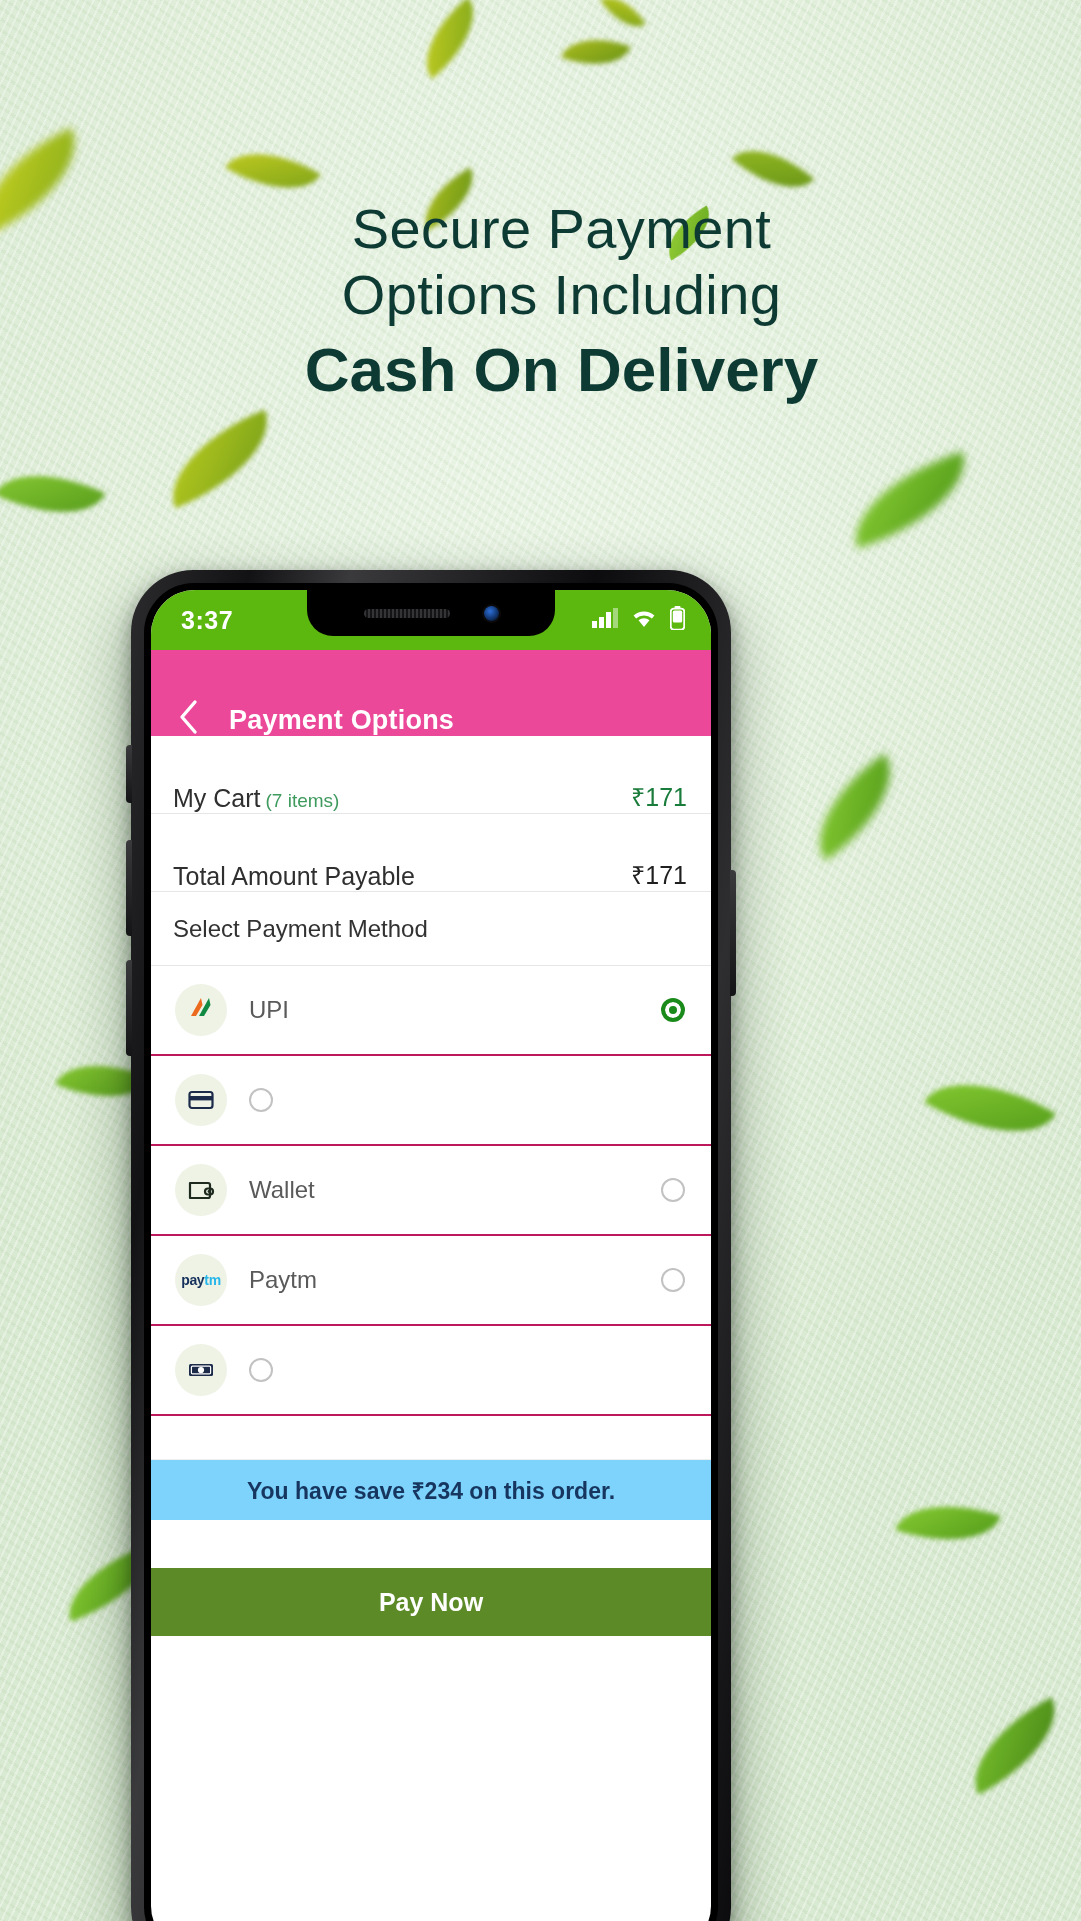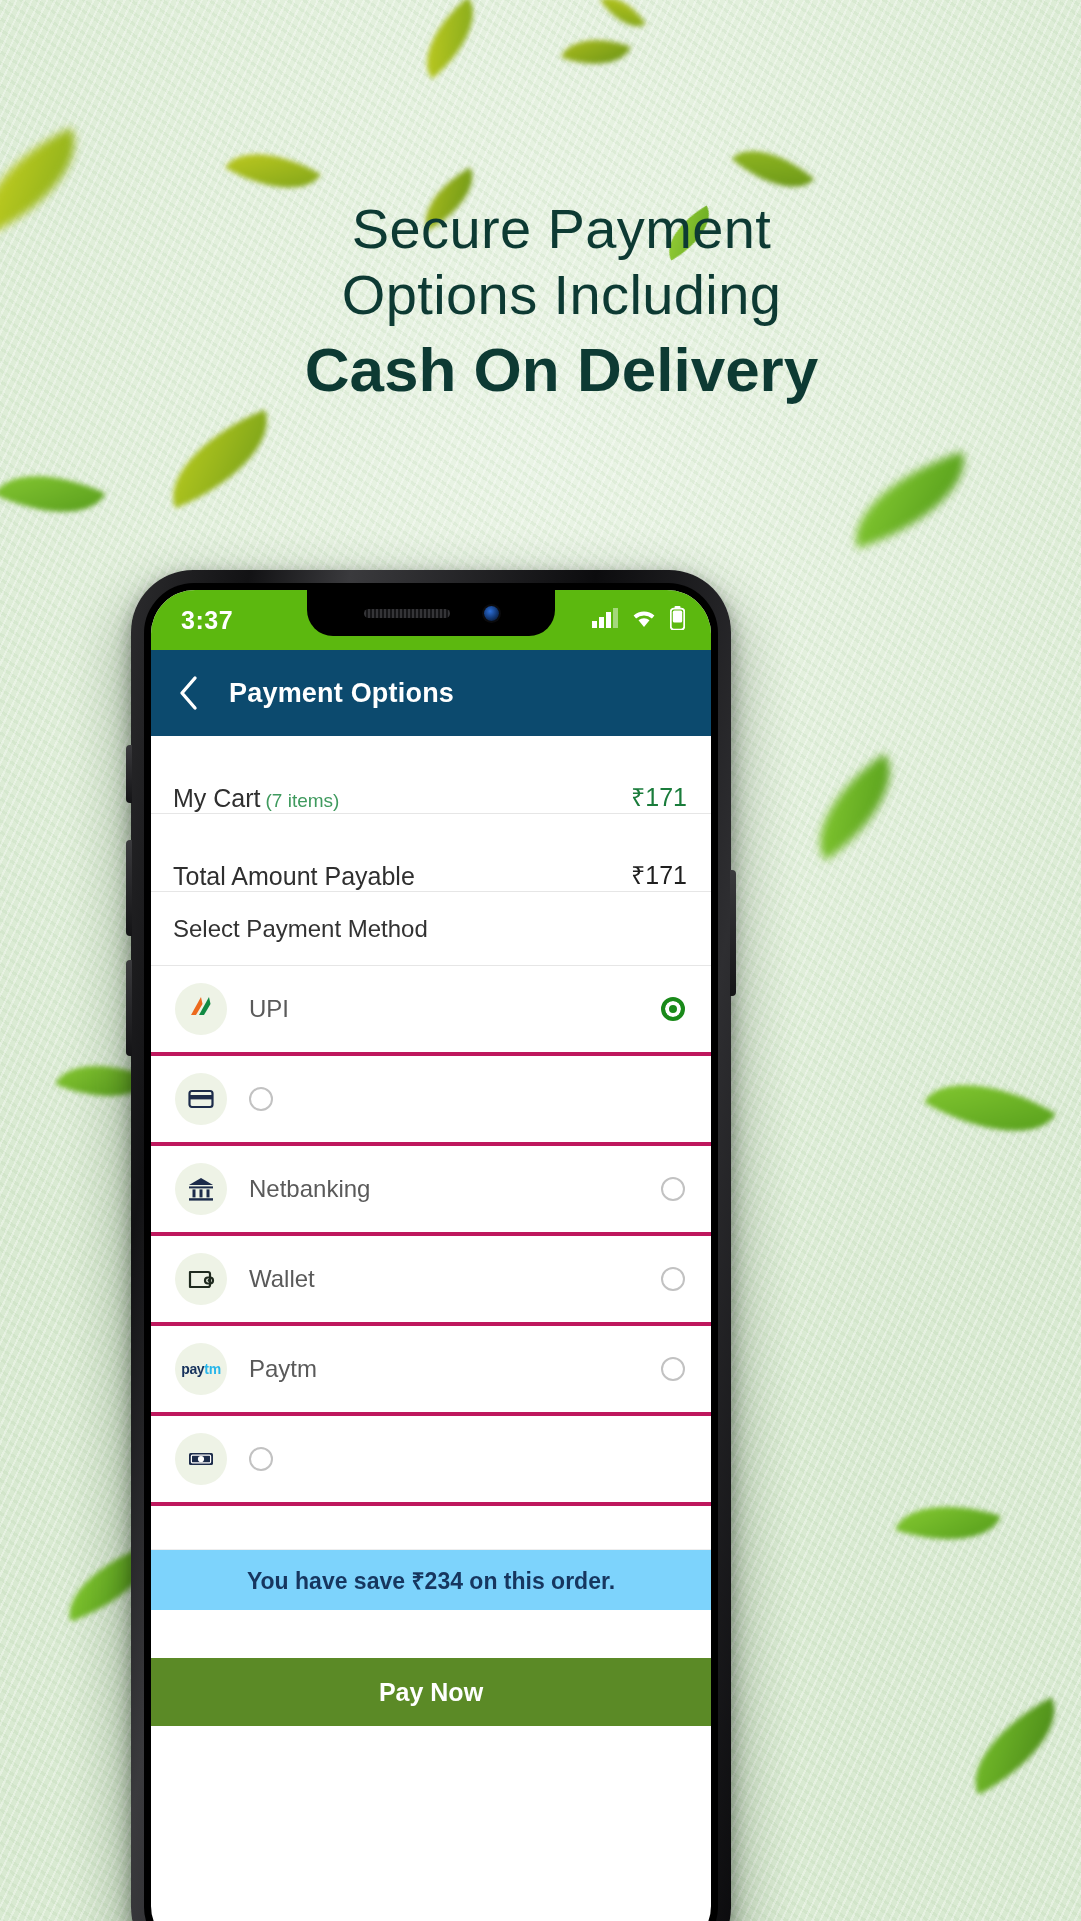--- a/index.html
+++ b/index.html
@@ -158,23 +158,23 @@
   }
   #camera {
     width: 15px; height: 15px; border-radius: 50%;
     background: radial-gradient(circle at 40% 35%, #2d6fd8 0%, #11356f 55%, #05080f 100%);
     box-shadow: 0 0 0 2px #0b0b0d;
   }
 
   
   #appbar {
     height: 86px;
-    background: #0c4a6e;
-    display: flex;
-    align-items: center;
+    background: #ec4899;
+    display: flex;
+    align-items: flex-end;
     padding-left: 18px;
     gap: 22px;
   }
   #back-arrow {
     width: 38px; height: 38px;
     display: flex; align-items: center; justify-content: center;
     cursor: pointer;
   }
   #appbar-title {
     color: #fff;
@@ -211,21 +211,21 @@
     font-size: 24px;
     color: #323232;
     border-bottom: 1px solid #e6e6e6;
   }
 
   .pay-row {
     height: 90px;
     display: flex;
     align-items: center;
     padding: 0 26px 0 24px;
-    border-bottom: 4px solid #be185d;
+    border-bottom: 2px solid #be185d;
     gap: 22px;
   }
   .pay-icon {
     width: 52px; height: 52px;
     border-radius: 50%;
     background: #eef3e6;
     display: flex; align-items: center; justify-content: center;
     flex: none;
   }
   .pay-label {
@@ -394,34 +394,20 @@
           <div class="pay-row">
             <div class="pay-icon">
               <svg width="30" height="30" viewBox="0 0 30 30">
                 <rect x="3.5" y="7" width="23" height="16" rx="2.4" fill="none" stroke="#1c2b4a" stroke-width="2.2"></rect>
                 <rect x="3.5" y="11" width="23" height="4.4" fill="#1c2b4a"></rect>
               </svg>
             </div>
             <div class="radio"></div>
           </div>
 
-          <div class="pay-row">
-            <div class="pay-icon">
-              <svg width="30" height="30" viewBox="0 0 30 30">
-                <path d="M15 4 L27 11 L3 11 Z" fill="#1c2b4a"></path>
-                <rect x="3" y="12.4" width="24" height="2" fill="#1c2b4a"></rect>
-                <rect x="6.5" y="15.4" width="3" height="8" fill="#1c2b4a"></rect>
-                <rect x="13.5" y="15.4" width="3" height="8" fill="#1c2b4a"></rect>
-                <rect x="20.5" y="15.4" width="3" height="8" fill="#1c2b4a"></rect>
-                <rect x="3" y="24.2" width="24" height="2.4" fill="#1c2b4a"></rect>
-              </svg>
-            </div>
-            <div class="pay-label">Netbanking</div>
-            <div class="radio"></div>
-          </div>
 
           <div class="pay-row">
             <div class="pay-icon">
               <svg width="30" height="30" viewBox="0 0 30 30">
                 <path d="M4 8 h18 a2 2 0 0 1 2 2 v11 a2 2 0 0 1 -2 2 h-18 Z" fill="none" stroke="#1f2a1f" stroke-width="2.2" stroke-linejoin="round"></path>
                 <rect x="19" y="13.5" width="8" height="6" rx="3" fill="none" stroke="#1f2a1f" stroke-width="2.2"></rect>
                 <circle cx="23" cy="16.5" r="1.4" fill="#1f2a1f"></circle>
               </svg>
             </div>
             <div class="pay-label">Wallet</div>

